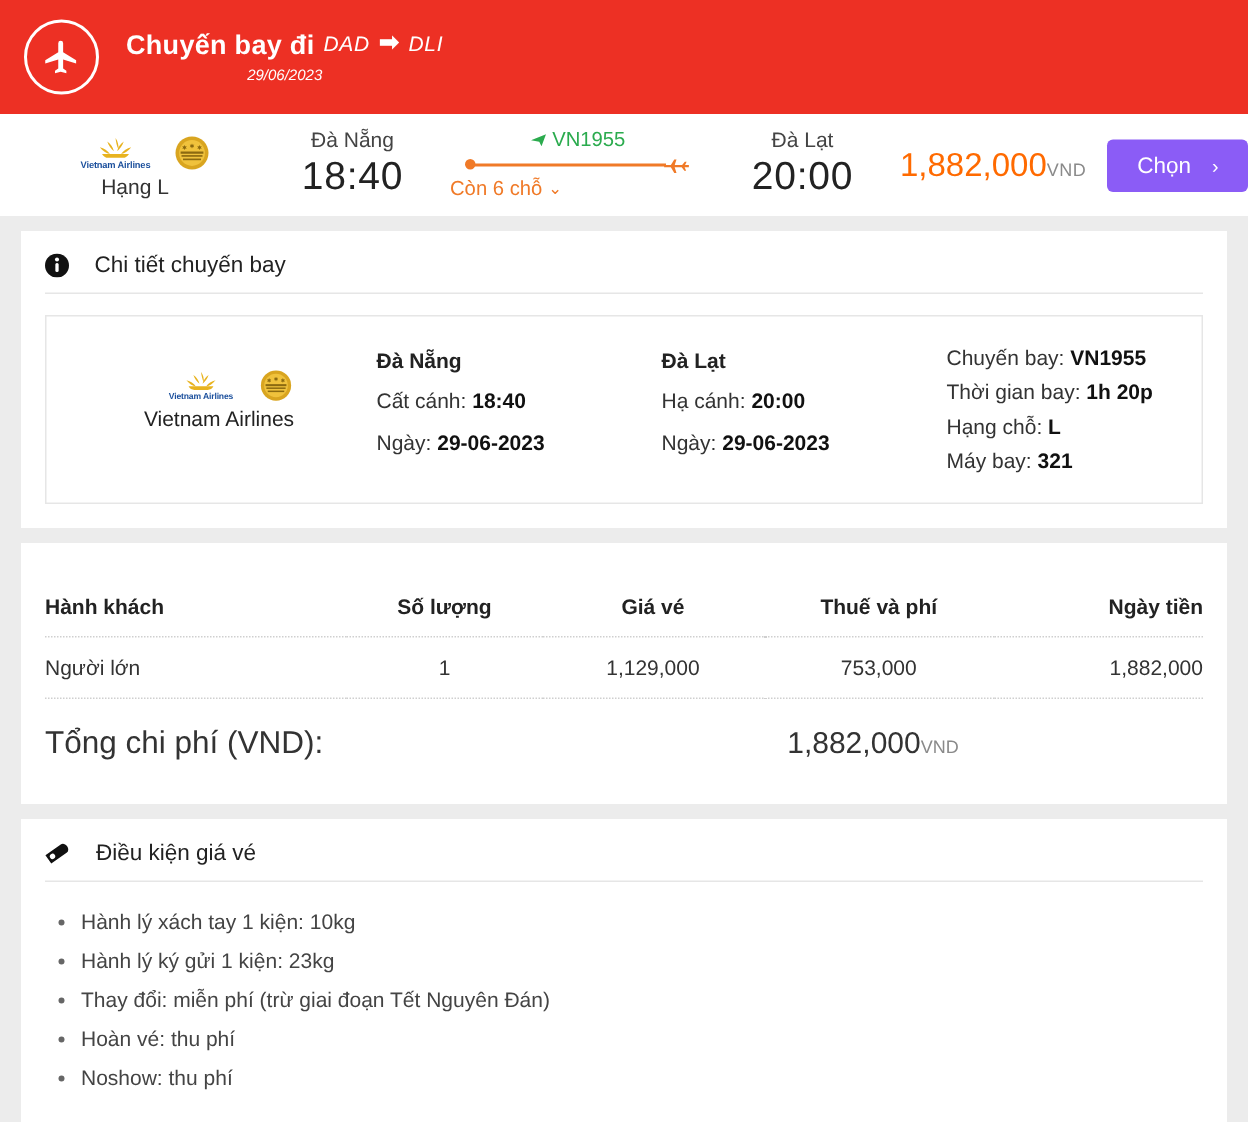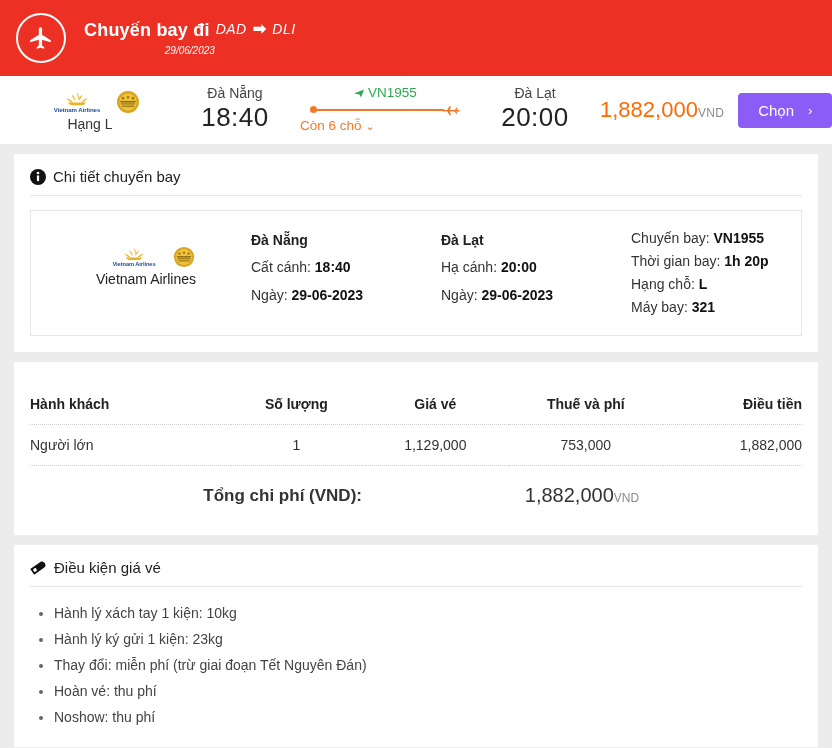--- a/index.html
+++ b/index.html
@@ -199,21 +199,21 @@
   
   .card {
     background: #fff;
     margin: 10px 14px 0 14px;
     padding: 14px 16px 16px 16px;
     box-sizing: border-box;
   }
   .card-title {
     display: flex;
     align-items: center;
-    gap: 7px;
+    gap: 17px;
     font-size: 15px;
     color: #222;
     padding-bottom: 10px;
     border-bottom: 1px solid #e6e6e6;
   }
   .card-title .ico { display: flex; align-items: center; }
 
   
   .detail-box {
     border: 1px solid #e6e6e6;
@@ -272,24 +272,24 @@
   .col-pax  { text-align: left;   width: 26%; }
   .col-qty  { text-align: center; width: 17%; }
   .col-fare { text-align: center; width: 19%; }
   .col-tax  { text-align: center; width: 20%; }
   .col-tot  { text-align: right;  width: 18%; }
   .fare-table tfoot td {
     border-bottom: none;
     padding-top: 18px;
   }
   .total-label {
-    font-size: 17px;
-    font-weight: bold;
+    font-size: 21px;
+    font-weight: normal;
     color: #222;
-    text-align: right;
+    text-align: left;
   }
   .total-value {
     font-size: 20px;
     color: #444;
     text-align: center;
     white-space: nowrap;
   }
   .total-value .cur {
     font-size: 12px;
     color: #8a8a8a;
@@ -491,21 +491,21 @@
 
 <div class="card">
 
   <table class="fare-table">
     <thead>
       <tr>
         <th class="col-pax">Hành khách</th>
         <th class="col-qty">Số lượng</th>
         <th class="col-fare">Giá vé</th>
         <th class="col-tax">Thuế và phí</th>
-        <th class="col-tot">Điều tiền</th>
+        <th class="col-tot">Ngày tiền</th>
       </tr>
     </thead>
     <tbody>
       <tr>
         <td class="col-pax">Người lớn</td>
         <td class="col-qty">1</td>
         <td class="col-fare">1,129,000</td>
         <td class="col-tax">753,000</td>
         <td class="col-tot">1,882,000</td>
       </tr>

